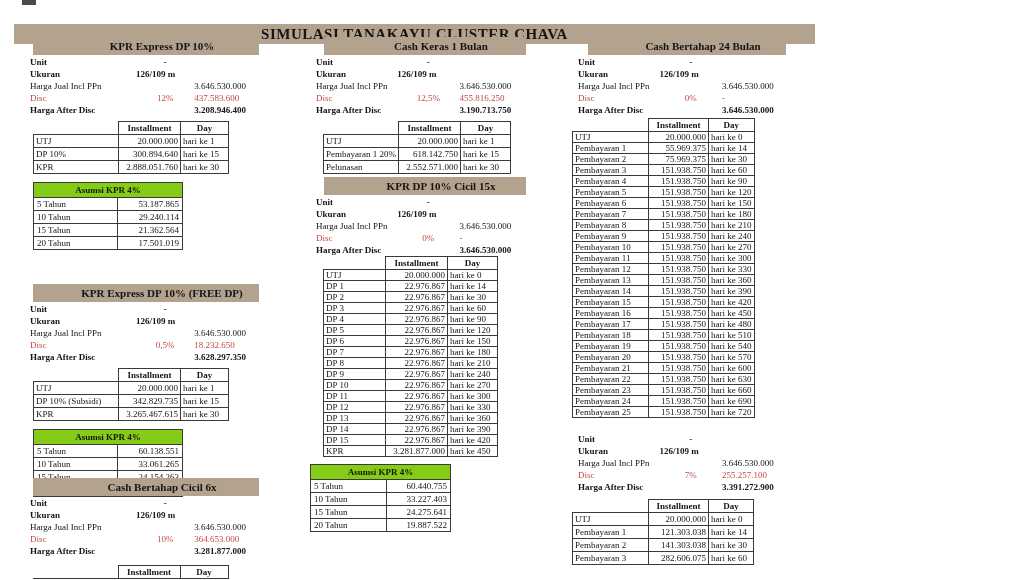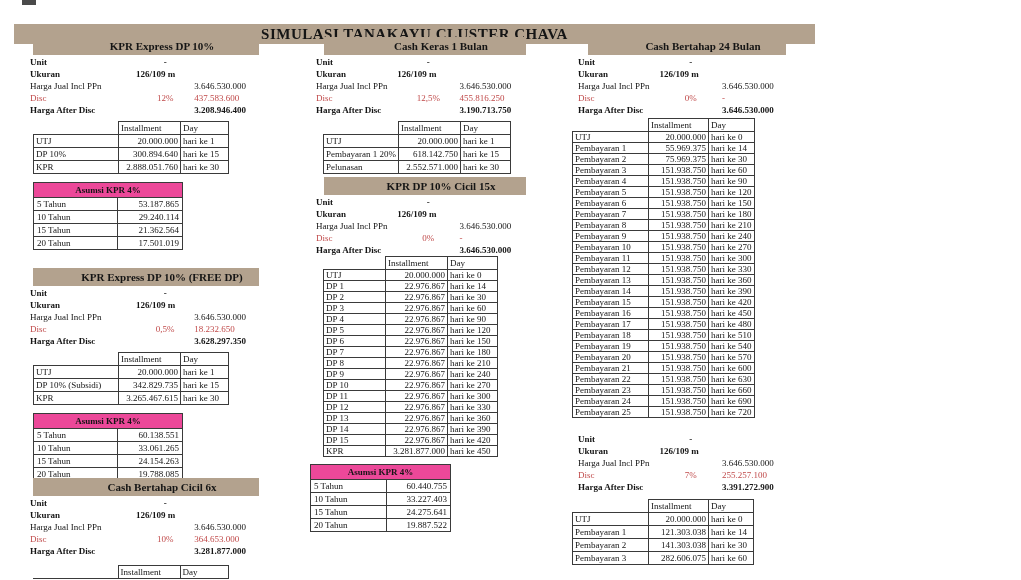--- a/index.html
+++ b/index.html
@@ -17,40 +17,40 @@
   .colL .meta{padding-left:16px}
   .colM .meta,.colR .meta{padding-left:6px}
   .mrow{display:grid;height:12px;line-height:12px}
   .colL .mrow{grid-template-columns:40% 22% 1fr}
   .colM .mrow,.colR .mrow{grid-template-columns:34% 26% 1fr}
   .b{font-weight:bold}.ctr{text-align:center}.rt{text-align:left}
   .red{color:#c04a4a}
   table{border-collapse:collapse;table-layout:fixed;font-size:9px;margin-top:5px}
   .tbl th,.tbl td{border:1px solid #3a3a3a;padding:0 2px;height:12px;line-height:12px;
                   overflow:hidden;white-space:nowrap}
-  .tbl thead th{text-align:left;font-weight:normal}
+  .tbl thead th{text-align:center;font-weight:bold}
   .tbl thead th.blank{border-top:none;border-left:none}
   .tbl td.c1{text-align:right}
   .tbl td.c0,.tbl td.c2{text-align:left}
   .dense td{height:10px !important;line-height:10px !important}
   .asm{margin-top:8px}
-  .asm th{background:#ec4899;border:1px solid #3a3a3a;font-weight:bold;height:12px;line-height:12px;text-align:center}
+  .asm th{background:#84cc16;border:1px solid #3a3a3a;font-weight:bold;height:12px;line-height:12px;text-align:center}
   .asm td{border:1px solid #3a3a3a;height:12px;line-height:12px;padding:0 3px;overflow:hidden;white-space:nowrap}
   .asm td.c1{text-align:right}
   .colL .tbl,.colL .asm{margin-left:19px}
   .colM .tbl{margin-left:13px}
   .colM .asm{margin-left:0}
   .colR .tbl{margin-left:0}
   .tL col.cA{width:85px}.tL col.cB{width:62px}.tL col.cC{width:48px}
   .tM col.cA{width:62px}.tM col.cB{width:62px}.tM col.cC{width:50px}
   .tR col.cA{width:76px}.tR col.cB{width:60px}.tR col.cC{width:45px}
   .aL col.cA{width:84px}.aL col.cB{width:65px}
   .aM col.cA{width:76px}.aM col.cB{width:64px}
   #sec1{left:14px;top:37px;width:281px}
-  #sec2{left:14px;top:268px;width:281px}
+  #sec2{left:14px;top:284px;width:281px}
   #sec3{left:14px;top:478px;width:281px}
   #sec3 .tbl{margin-top:8px}
   #sec4{left:310px;top:37px;width:245px}
   #sec5{left:310px;top:177px;width:245px}
   #sec5 .tbl{margin-top:0}
   #sec5asm{left:310px;top:464px;width:245px}
   #sec6{left:572px;top:37px;width:246px}
   #sec6 .tbl{margin-top:2px}
   #sec7{left:572px;top:432px;width:246px}
   #sec7 .tbl{margin-top:6px}

